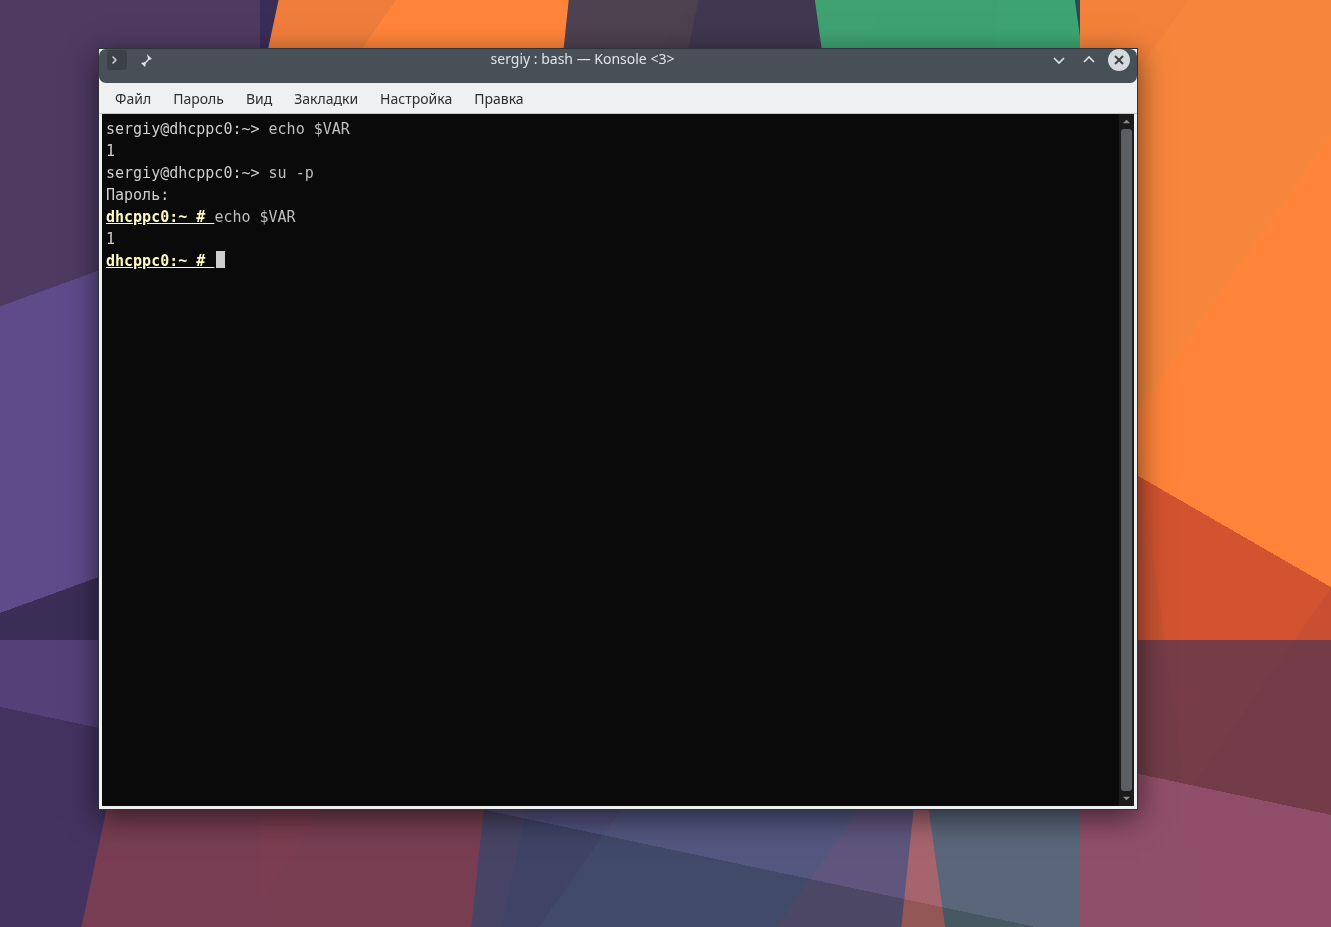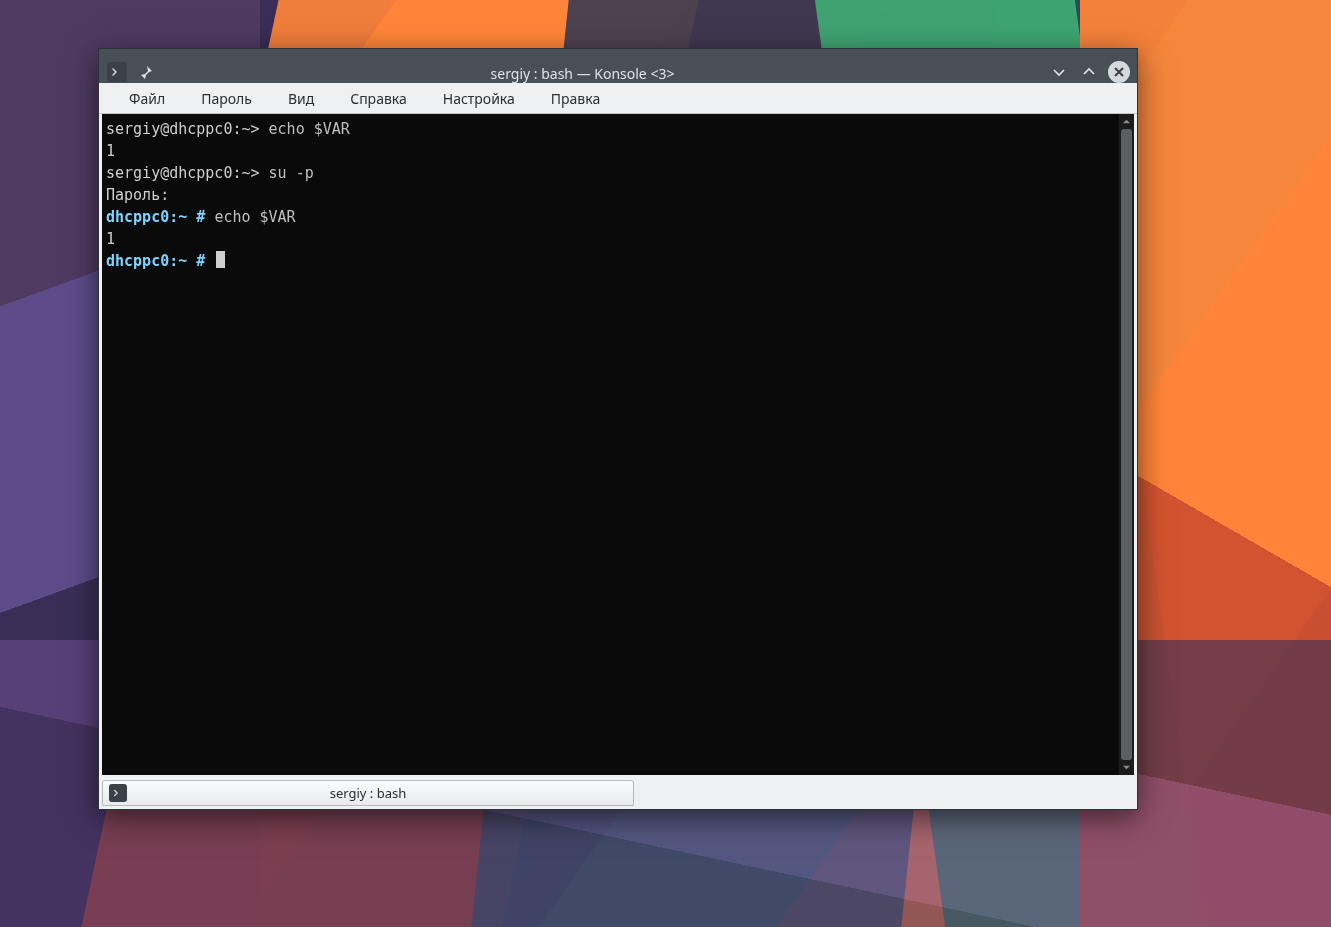--- a/index.html
+++ b/index.html
@@ -50,23 +50,24 @@
     border: 1px solid #2e3338;
     box-shadow: 0 8px 28px rgba(0,0,0,0.55);
     display: flex;
     flex-direction: column;
   }
   .titlebar {
     height: 34px;
     background: #475057;
     color: #dfe3e7;
     display: flex;
-    align-items: flex-end;
+    align-items: flex-start;
     font-size: 14px;
     user-select: none;
+    border-radius: 7px;
   }
   .tb-left { display:flex; align-items:center; gap:8px; padding-left:8px; }
   .tb-title { flex:1; text-align:center; padding-right:40px; }
   .tb-right { display:flex; align-items:center; gap:8px; padding-right:7px; }
   .tb-iconbox {
     width:20px; height:20px; border-radius:3px;
     background:#3a4248; display:flex; align-items:center; justify-content:center;
   }
   .tb-iconbox svg { width:12px; height:12px; }
   .tb-btn { color:#dfe3e7; display:flex; align-items:center; justify-content:center; width:22px; height:22px; }
@@ -75,22 +76,22 @@
     width:22px; height:22px; border-radius:11px; background:#d6dadf;
     display:flex; align-items:center; justify-content:center;
   }
   .tb-close svg { width:10px; height:10px; stroke:#3a4248; stroke-width:2; }
 
   .menubar {
     height: 30px;
     background:#eff0f1;
     border-bottom:1px solid #c6c9cc;
     display:flex; align-items:center;
-    padding:0 20px;
-    gap:16px;
+    padding:0 6px;
+    gap:2px;
     font-size:14px;
     color:#2c2e30;
   }
   .menu-item { padding:4px 10px; border-radius:3px; }
 
   .term-wrap {
     flex:1;
     margin:0 3px 3px 3px;
     display:flex;
     background:#0a0a0a;
@@ -101,21 +102,21 @@
     padding:4px 6px 6px 4px;
     font-family: "DejaVu Sans Mono","Liberation Mono","Noto Mono",monospace;
     font-size: 15px;
     line-height: 22px;
     color:#cfcfcf;
     white-space:pre;
     overflow:hidden;
   }
   .prompt-user { color:#cfcfcf; }
   .cmd { color:#bfbfbf;text-align:right; }
-  .rootprompt { color:#7dd3fc; font-weight:600; }
+  .rootprompt { color:#fef9c3; font-weight:600;text-decoration:underline; }
   .cursor {
     display:inline-block; width:9px; height:17px;
     background:#cfcfcf; vertical-align:-2px; margin-left:2px;
   }
   .scrollbar {
     width:15px; background:#1b1b1b;
     display:flex; flex-direction:column; align-items:center;
     border-left:1px solid #0d0d0d;
   }
   .sb-btn { height:15px; width:100%; display:flex; align-items:center; justify-content:center; }
@@ -191,21 +192,21 @@
               <path d="M1 1l8 8M9 1l-8 8"></path>
             </svg>
         </span>
       </div>
     </div>
 
     <div class="menubar">
       <div class="menu-item">Файл</div>
       <div class="menu-item">Пароль</div>
       <div class="menu-item">Вид</div>
-      <div class="menu-item">Справка</div>
+      <div class="menu-item">Закладки</div>
       <div class="menu-item">Настройка</div>
       <div class="menu-item">Правка</div>
     </div>
 
     <div class="term-wrap">
       <div class="terminal" id="terminal"><div><span class="prompt-user">sergiy@dhcppc0:~&gt; </span><span class="cmd">echo $VAR</span></div><div>1</div><div><span class="prompt-user">sergiy@dhcppc0:~&gt; </span><span class="cmd">su -p</span></div><div>Пароль:</div><div><span class="rootprompt">dhcppc0:~ # </span><span class="cmd">echo $VAR</span></div><div>1</div><div><span class="rootprompt">dhcppc0:~ # </span><span class="cmd"></span><span class="cursor"></span></div></div>
       <div class="scrollbar">
         <div class="sb-btn">
           <svg viewBox="0 0 10 10">
               <path d="M1 7l4-4 4 4z"></path>
@@ -215,25 +216,15 @@
           <div class="sb-thumb"></div>
         </div>
         <div class="sb-btn">
           <svg viewBox="0 0 10 10">
               <path d="M1 3l4 4 4-4z"></path>
             </svg>
         </div>
       </div>
     </div>
 
-    <div class="tabbar">
-      <div class="tab">
-        <span class="tabicon">
-          <svg viewBox="0 0 12 12">
-              <path d="M2 3l3 3-3 3" stroke="#cfd3d7" stroke-width="1.6" fill="none" stroke-linecap="round" stroke-linejoin="round"></path>
-            </svg>
-        </span>
-        <span>sergiy : bash</span>
-      </div>
-    </div>
 
   </div>
 </div>
 
 </body></html>

